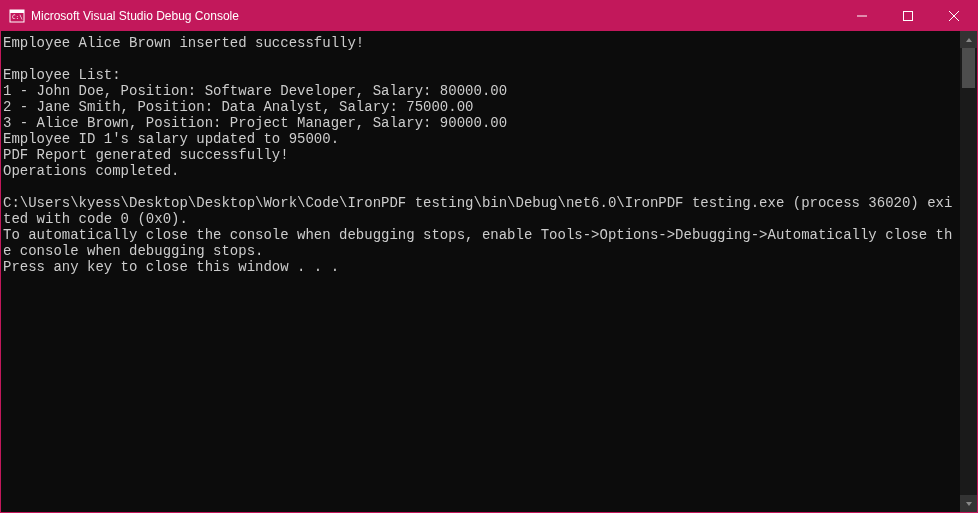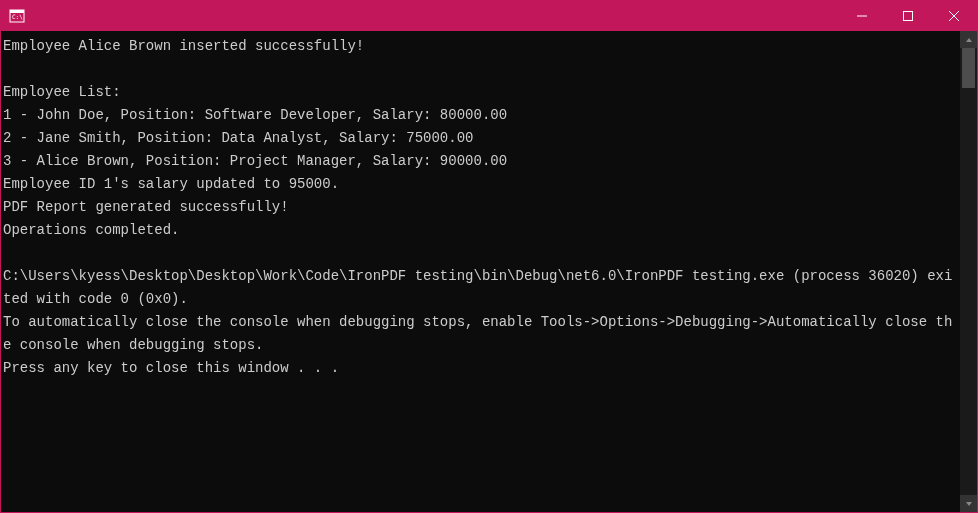--- a/index.html
+++ b/index.html
@@ -45,21 +45,21 @@
     width: 100%;
     height: calc(100% - 30px);
     background: #0c0c0c;
     display: flex;
   }
   .console {
     flex: 1 1 auto;
     padding: 4px 2px 4px 2px;
     font-family: Consolas, "Courier New", monospace;
     font-size: 14px;
-    line-height: 23px;
+    line-height: 16px;
     color: #cccccc;
     white-space: pre-wrap;
     word-break: break-all;
     overflow: hidden;
   }
   .scrollbar {
     flex: 0 0 17px;
     width: 17px;
     background: #1a1a1a;
     display: flex;
@@ -94,20 +94,21 @@
 <body>
 
 <div class="titlebar">
   <span class="titlebar-icon">
     <svg viewBox="0 0 16 16">
       <rect x="1" y="2" width="14" height="12" fill="none" stroke="#fff" stroke-width="1"></rect>
       <rect x="1" y="2" width="14" height="3" fill="#fff"></rect>
       <text x="3" y="11" font-size="6" fill="#fff" font-family="monospace">C:\</text>
     </svg>
   </span>
+  <span class="titlebar-title">Microsoft Visual Studio Debug Console</span>
   <span class="titlebar-spacer"></span>
   <div class="win-btn">
     <svg viewBox="0 0 10 10">
         <line x1="0" y1="5" x2="10" y2="5" stroke="#fff" stroke-width="1"></line>
       </svg>
   </div>
   <div class="win-btn">
     <svg viewBox="0 0 10 10">
         <rect x="0.5" y="0.5" width="9" height="9" fill="none" stroke="#fff" stroke-width="1"></rect>
       </svg>

